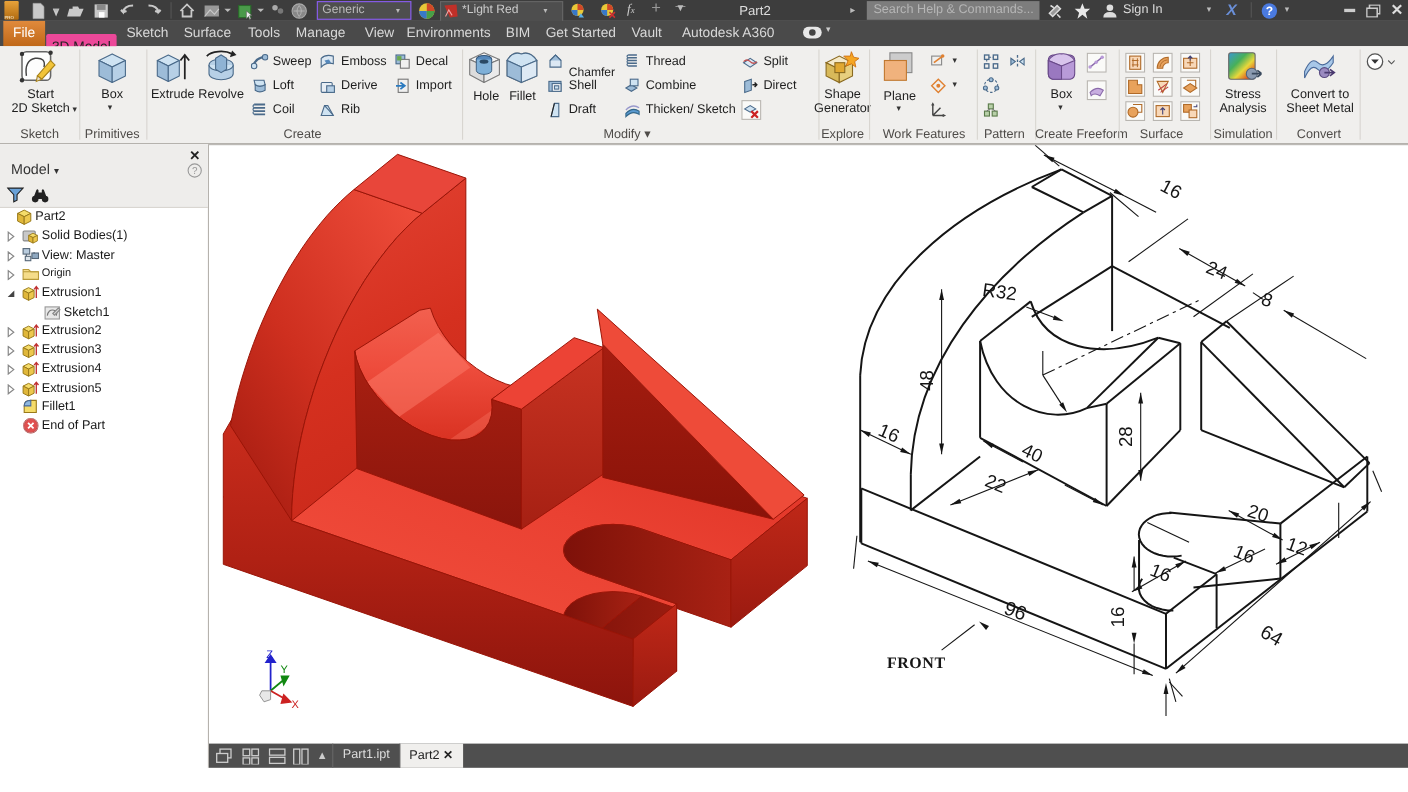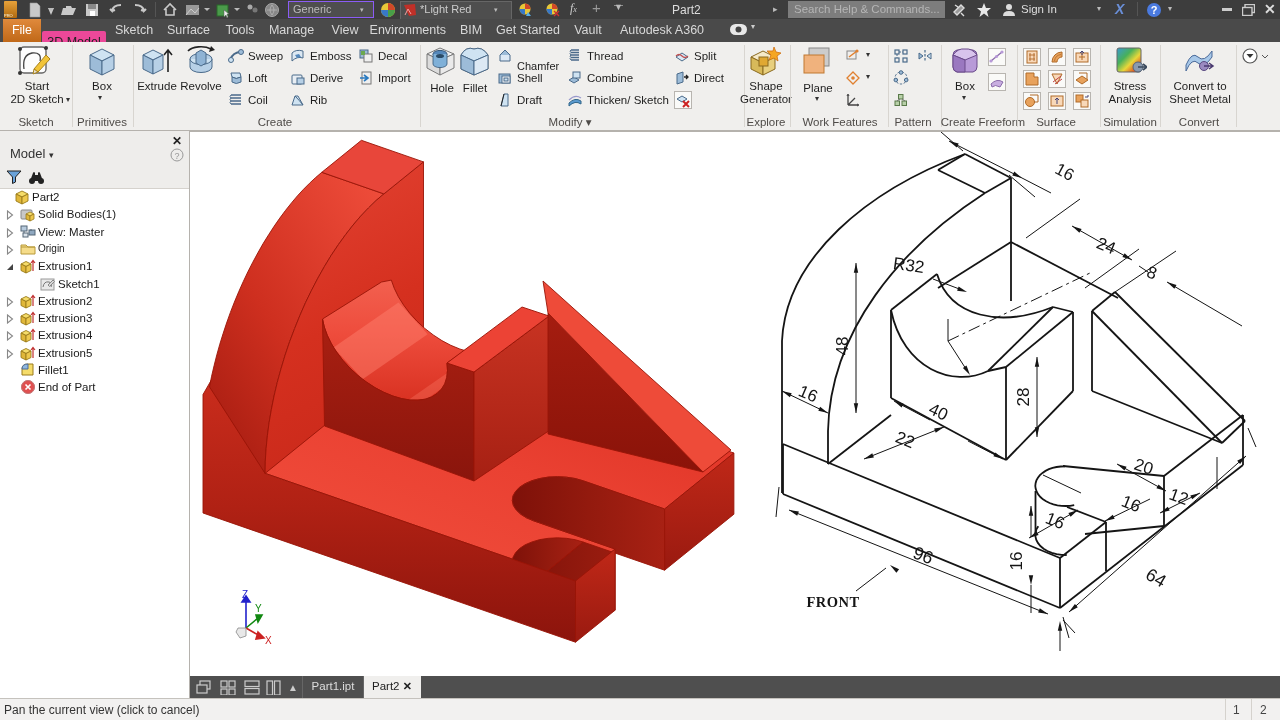--- a/index.html
+++ b/index.html
@@ -811,19 +811,12 @@
 <svg style="position:absolute;left:76px;top:4px" width="16" height="15" viewBox="0 0 16 15">
         <rect x="1" y="1" width="5.5" height="14" fill="none" stroke="#ccc" stroke-width="1.2"></rect>
         <rect x="8.5" y="1" width="5.5" height="14" fill="none" stroke="#ccc" stroke-width="1.2"></rect>
       </svg>
 <div style="position:absolute;left:98px;top:6px;font-size:10px;color:#ccc">▲</div>
 <div style="position:absolute;left:112px;top:0;width:1px;height:22px;background:#666"></div>
 <div style="position:absolute;left:113px;top:0;width:60px;height:22px;color:#ddd;font-size:11.5px;text-align:center;padding-top:4px;box-sizing:border-box">Part1.ipt</div>
 <div style="position:absolute;left:173px;top:0;width:1px;height:22px;background:#666"></div>
 <div style="position:absolute;left:174px;top:0;width:57px;height:22px;background:#f0efed;color:#222;font-size:11.5px;padding:4px 0 0 8px;box-sizing:border-box">Part2 <span style="font-weight:bold;font-size:11px">✕</span></div>
 </div>
-  <div class="abs" style="left:0;top:698px;width:1280px;height:22px;background:#f2f1f0;border-top:1px solid #c5c2bd;box-sizing:border-box">
-    <div class="abs" style="left:4px;top:4px;font-size:12px;color:#333">Pan the current view (click to cancel)</div>
-    <div class="abs" style="left:1225px;top:0;width:1px;height:22px;background:#d5d2cd"></div>
-    <div class="abs" style="left:1233px;top:4px;font-size:12px;color:#444">1</div>
-    <div class="abs" style="left:1251px;top:0;width:1px;height:22px;background:#d5d2cd"></div>
-    <div class="abs" style="left:1260px;top:4px;font-size:12px;color:#444">2</div>
-  </div>
 </div>
 </body></html>

